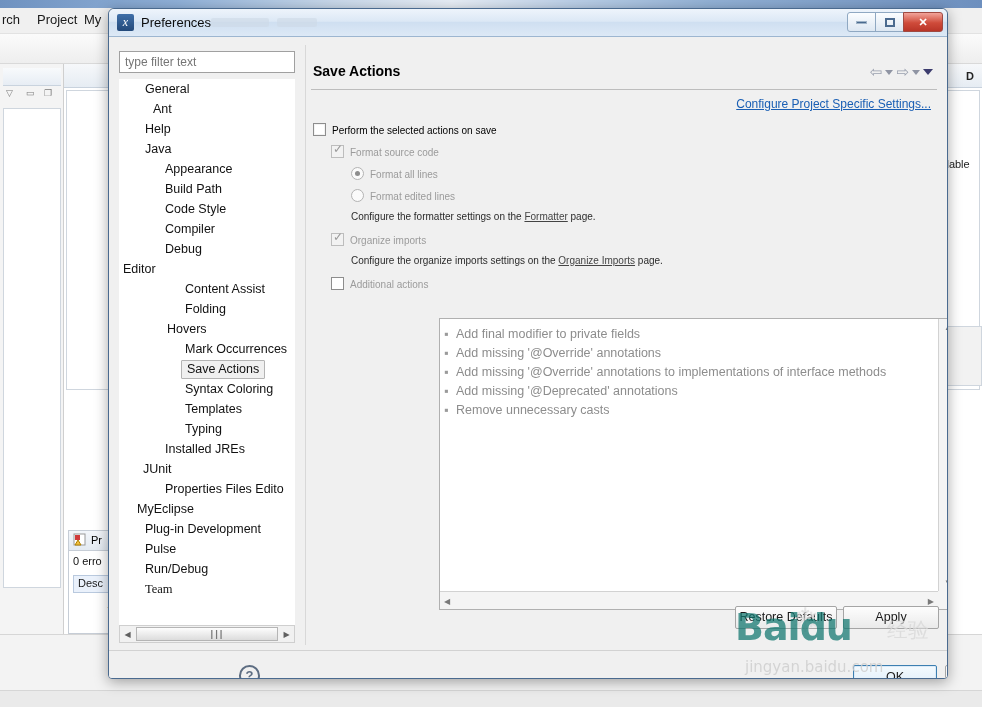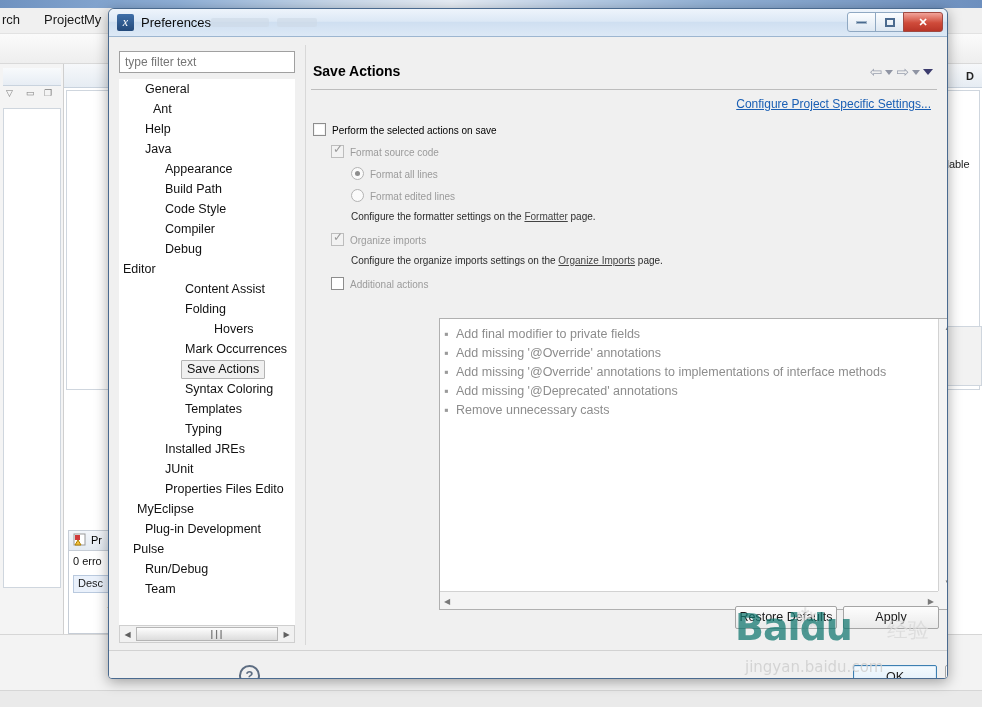--- a/index.html
+++ b/index.html
@@ -194,21 +194,21 @@
               font-family:"DejaVu Sans", sans-serif; }
 </style>
 </head>
 <body>
 
 <div id="ide-background">
   <div class="ide-topstrip"></div>
 
   <div class="ide-menubar">
     <span class="ide-menu-item" style="left:2px;">rch</span>
-    <span class="ide-menu-item" style="left:44px;">Project</span>
+    <span class="ide-menu-item" style="left:37px;">Project</span>
     <span class="ide-menu-item" style="left:84px;">My</span>
   </div>
 
   <div class="ide-toolbar">
     <span class="tb-icon" style="left:4px;">
       <svg width="18" height="18">
           <rect x="1" y="2" width="13" height="14" fill="#fff" stroke="#8a8a6a"></rect>
           <circle cx="6" cy="9" r="4" fill="#4a86c8"></circle>
           <path d="M11 3 l4 0 0 4z" fill="#e0c060"></path>
         </svg>
@@ -309,36 +309,36 @@
         <div class="tree-item" style="padding-left:26px;">Help</div>
         <div class="tree-item" style="padding-left:26px;">Java</div>
         <div class="tree-item" style="padding-left:46px;">Appearance</div>
         <div class="tree-item" style="padding-left:46px;">Build Path</div>
         <div class="tree-item" style="padding-left:46px;">Code Style</div>
         <div class="tree-item" style="padding-left:46px;">Compiler</div>
         <div class="tree-item" style="padding-left:46px;">Debug</div>
         <div class="tree-item" style="">Editor</div>
         <div class="tree-item" style="padding-left:66px;">Content Assist</div>
         <div class="tree-item" style="padding-left:66px;">Folding</div>
-        <div class="tree-item" style="padding-left:95px;">Hovers</div>
+        <div class="tree-item" style="padding-left:48px;">Hovers</div>
         <div class="tree-item" style="padding-left:66px;">Mark Occurrences</div>
         <div class="tree-item" style="padding-left:62px; height:20px;">
           <span class="tree-item sel">Save Actions</span>
         </div>
         <div class="tree-item" style="padding-left:66px;">Syntax Coloring</div>
         <div class="tree-item" style="padding-left:66px;">Templates</div>
         <div class="tree-item" style="padding-left:66px;">Typing</div>
         <div class="tree-item" style="padding-left:46px;">Installed JREs</div>
-        <div class="tree-item" style="padding-left:46px;">JUnit</div>
+        <div class="tree-item" style="padding-left:24px;">JUnit</div>
         <div class="tree-item" style="padding-left:46px;">Properties Files Edito</div>
         <div class="tree-item" style="padding-left:18px;">MyEclipse</div>
         <div class="tree-item" style="padding-left:26px;">Plug-in Development</div>
-        <div class="tree-item" style="padding-left:14px;">Pulse</div>
+        <div class="tree-item" style="padding-left:26px;">Pulse</div>
         <div class="tree-item" style="padding-left:26px;">Run/Debug</div>
-        <div class="tree-item" style="padding-left:26px;">Team</div>
+        <div class="tree-item" style="padding-left:26px;font-family:Liberation Serif, serif;">Team</div>
       </div>
       <div class="tree-hscroll">
         <div class="hs-arrow">◀</div>
         <div class="hs-thumb">III</div>
         <div class="hs-arrow">▶</div>
       </div>
     </div>
 
     <div class="vsep"></div>
 

